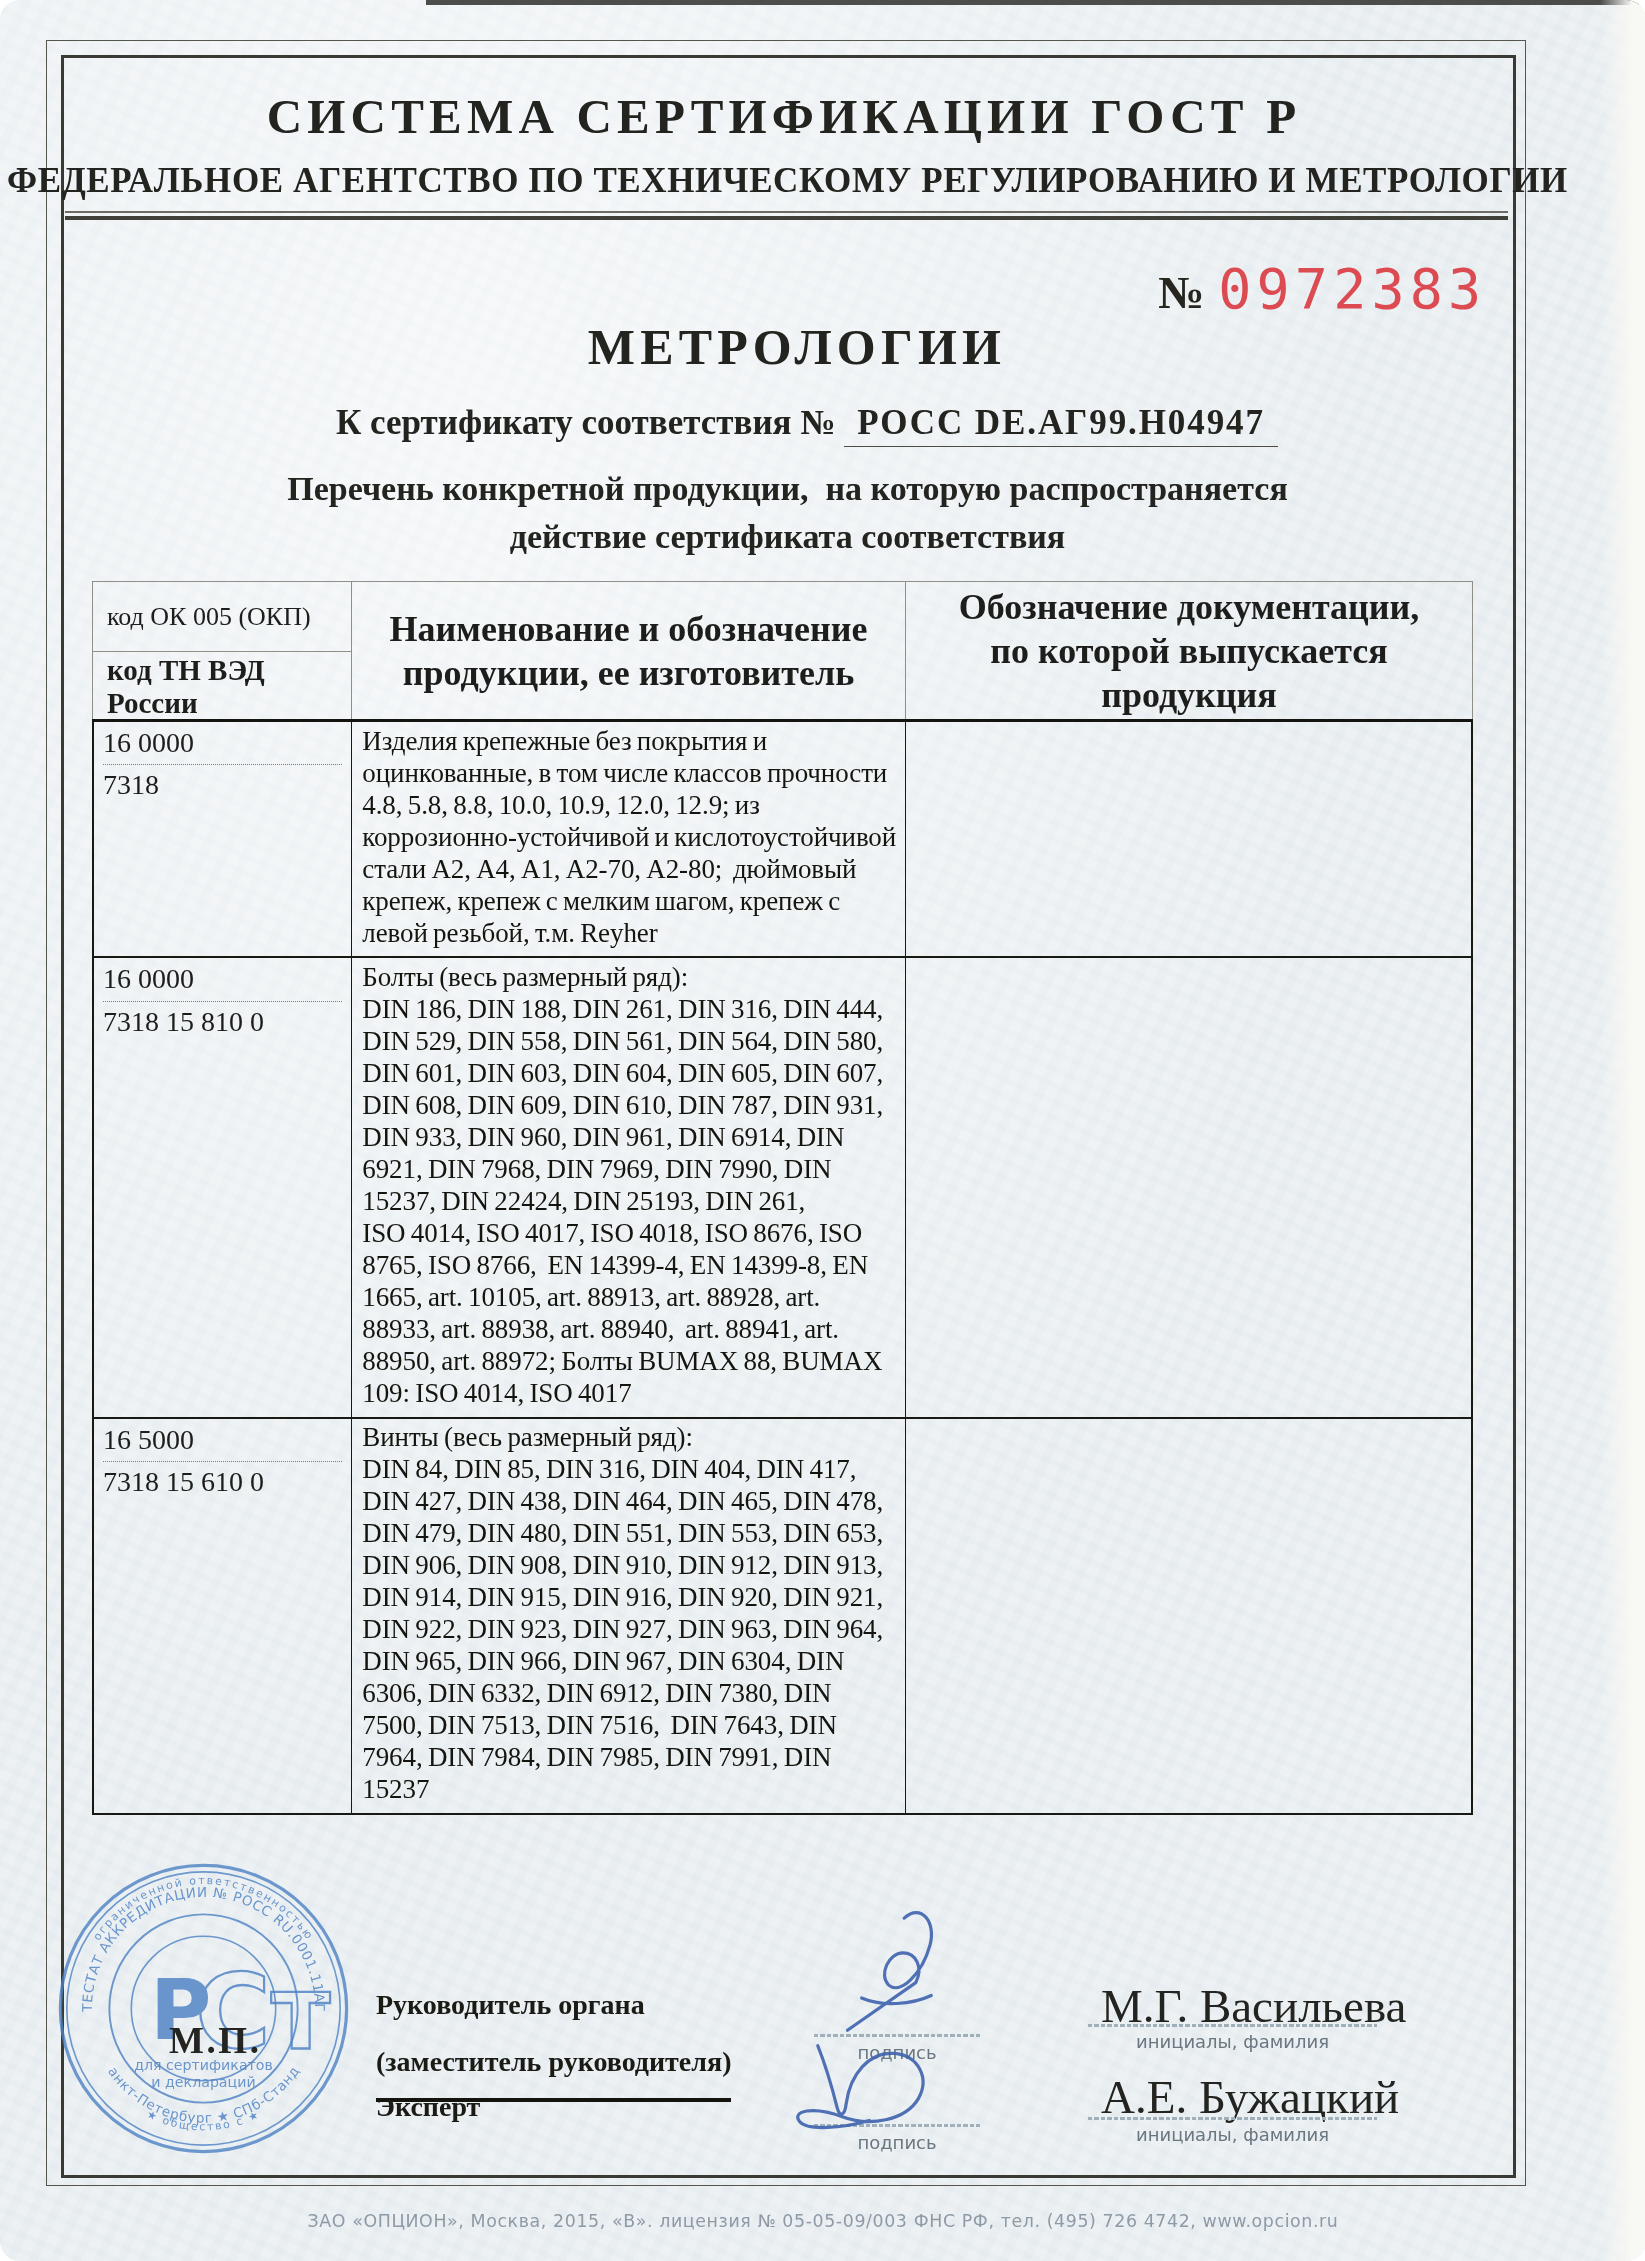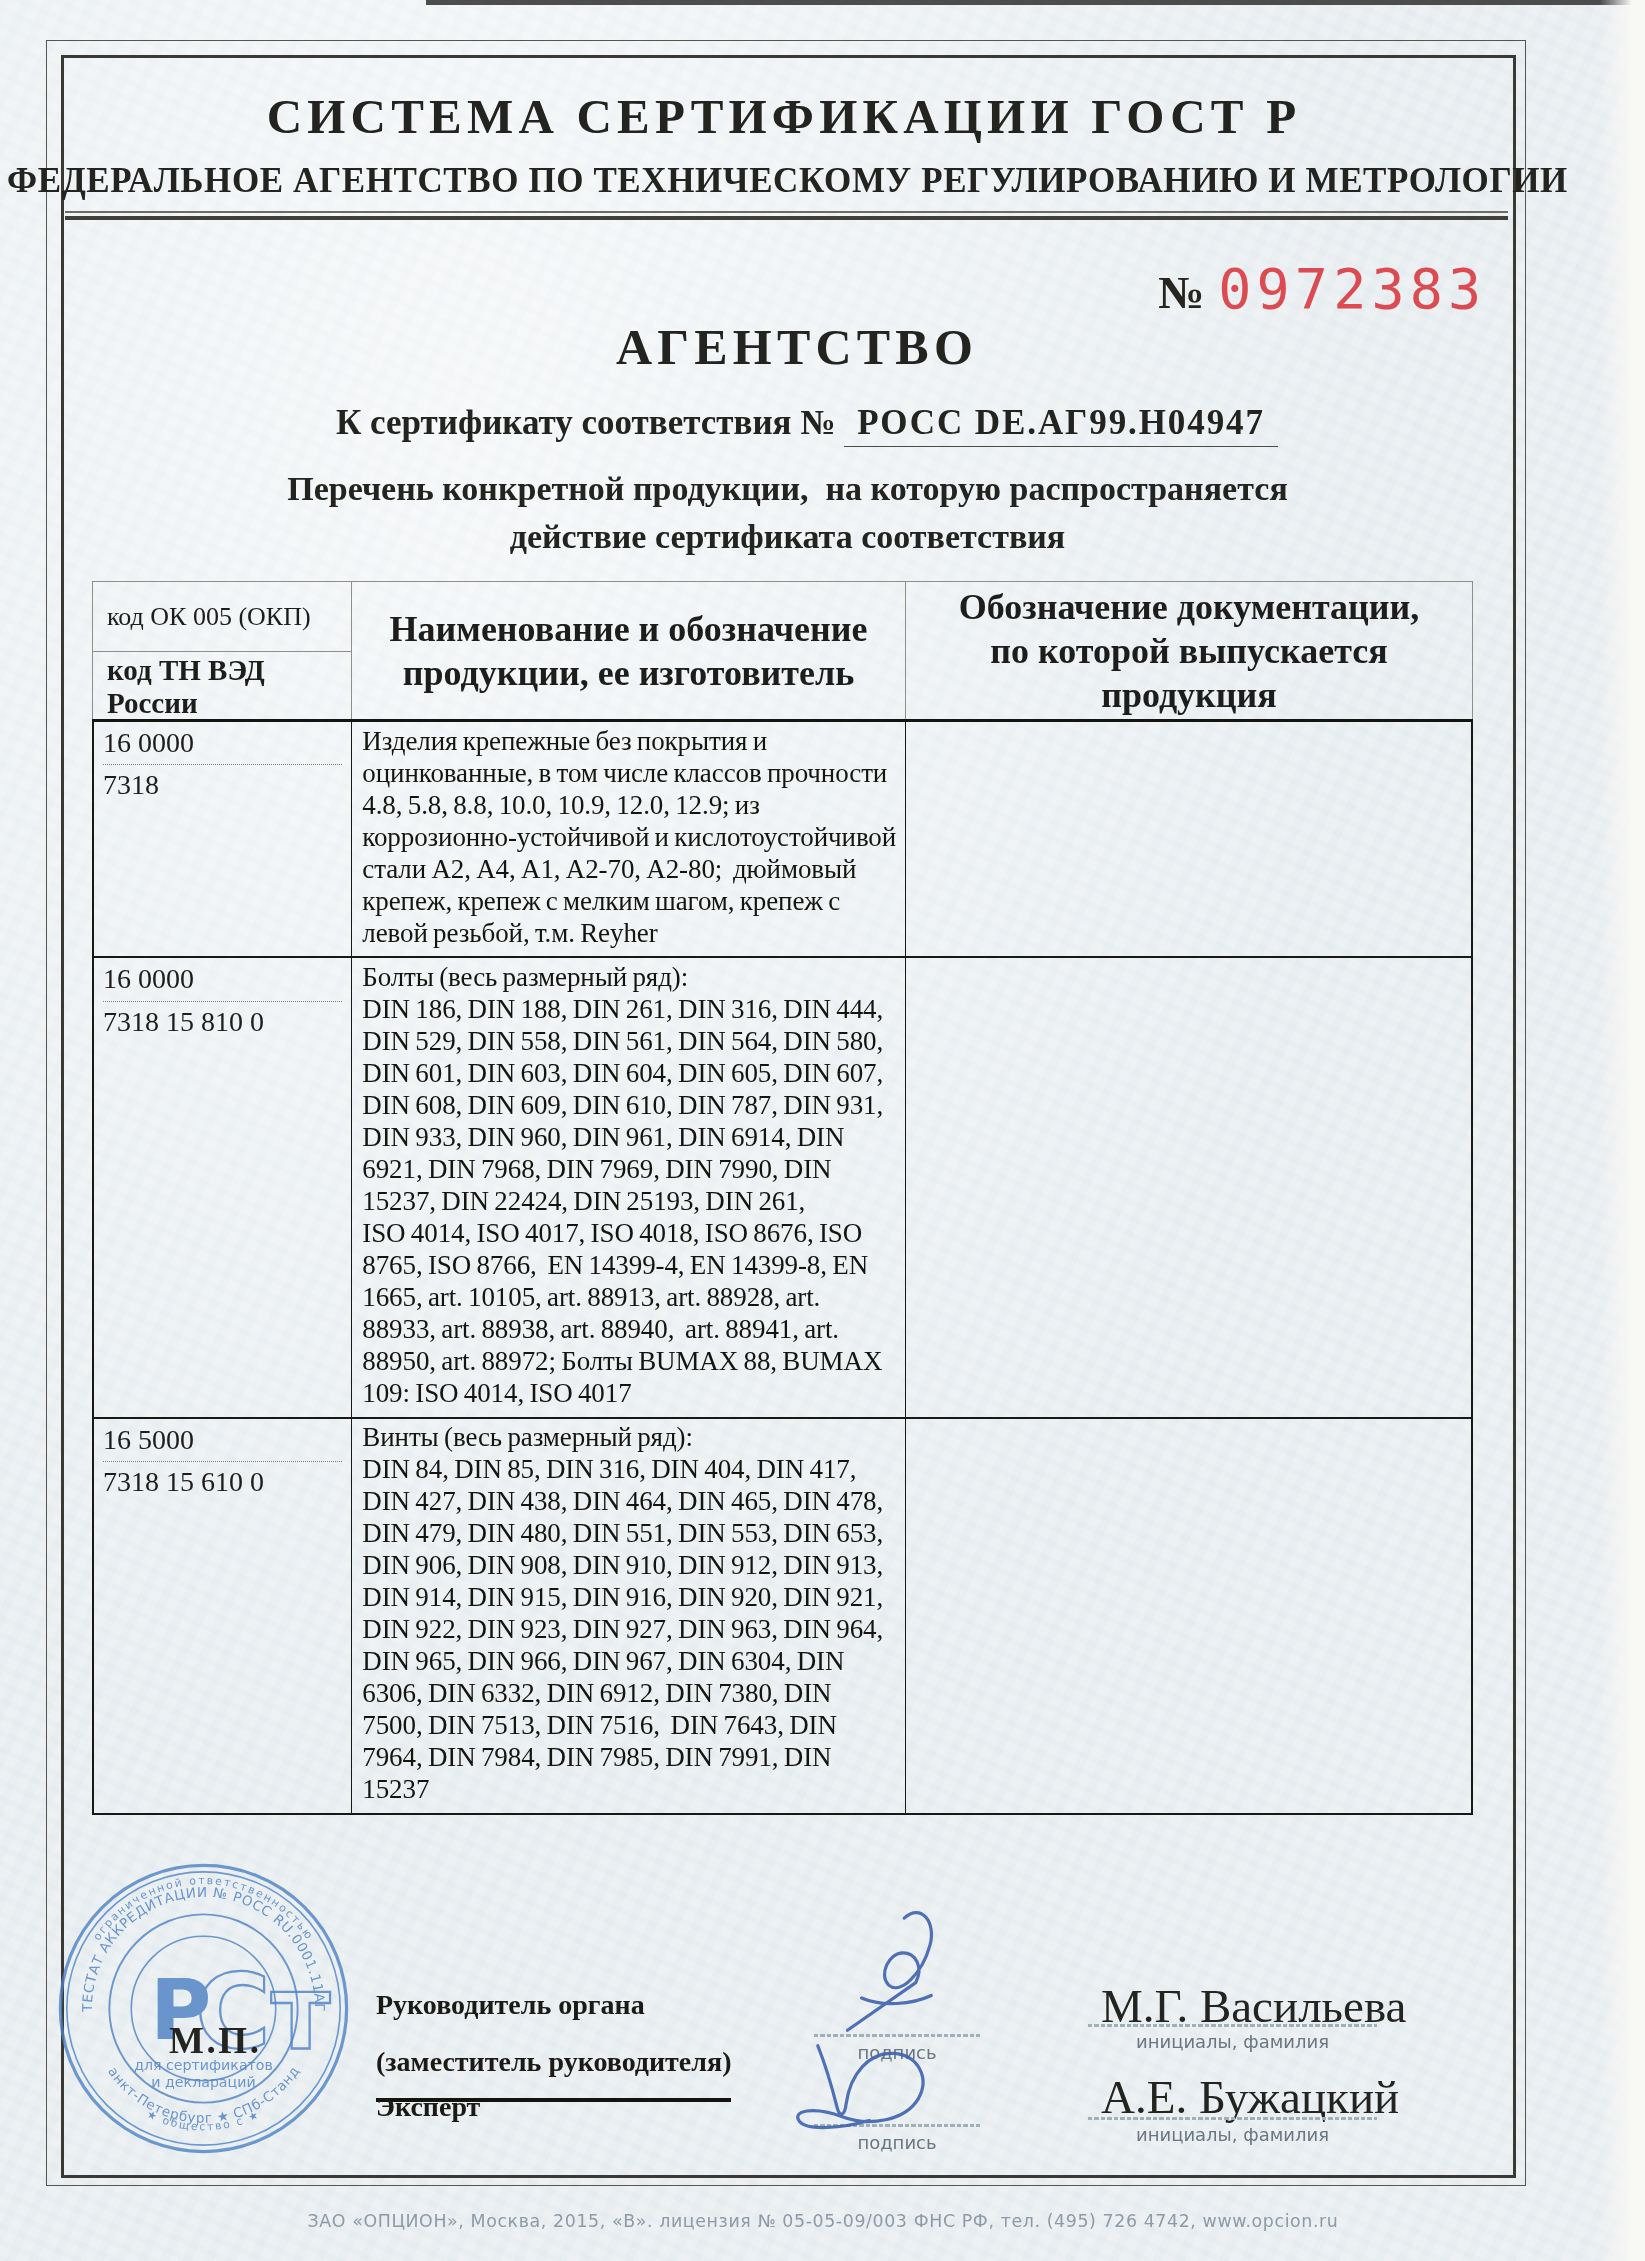--- a/index.html
+++ b/index.html
@@ -3,21 +3,21 @@
 <meta charset="utf-8">
 <style>
   html,body { margin:0; padding:0; background:#ffffff; }
   .page {
     position:relative; width:1646px; height:2261px; overflow:hidden;
     background:
       radial-gradient(ellipse at 28% 18%, rgba(255,255,255,.55), rgba(255,255,255,0) 55%),
       repeating-linear-gradient(115deg, rgba(176,198,214,.07) 0 9px, rgba(255,255,255,0) 9px 20px),
       repeating-linear-gradient(24deg, rgba(160,186,206,.05) 0 5.8px, rgba(255,255,255,0) 5.8px 15px),
       #edf1f3;
-    font-family:"Liberation Serif", serif; color:#1d1d1b;
+    font-family:"Liberation Serif", serif; color:#1d1d1b;border-radius:20px;
   }
   .scan-edge-top { position:absolute; left:426px; top:0; width:1220px; height:5.2px; background:#30302e; opacity:.85; }
   .scan-edge-right { position:absolute; right:0; top:0; width:46px; height:100%;
     background:linear-gradient(90deg, rgba(250,250,247,0), #f8f8f4 70%); }
   .frame-outer { position:absolute; left:46px; top:40px; width:1478px; height:2144px; border:1.9px solid #55544d; }
   .frame-inner { position:absolute; left:61px; top:55px; width:1449px; height:2117px; border:3.2px solid #3a3933; }
 
   .h1 { position:absolute; top:88px; left:0; width:1568px; text-align:center;
         font-size:49px; font-weight:bold; letter-spacing:5.2px; color:#23231f; }
   .h2 { position:absolute; top:161px; left:0; width:1575px; text-align:center;
@@ -100,21 +100,21 @@
   <div class="h1">СИСТЕМА СЕРТИФИКАЦИИ ГОСТ Р</div>
   <div class="h2">ФЕДЕРАЛЬНОЕ АГЕНТСТВО ПО ТЕХНИЧЕСКОМУ РЕГУЛИРОВАНИЮ И МЕТРОЛОГИИ</div>
   <div class="rule-thin"></div>
   <div class="rule-thick"></div>
 
   <div class="form-no">
     <span class="no-sign">№</span>
     <span class="no-digits">0972383</span>
   </div>
 
-  <div class="title">АГЕНТСТВО</div>
+  <div class="title">МЕТРОЛОГИИ</div>
 
   <div class="cert-line">
     <span>К сертификату соответствия №</span>
     <span class="cert-number">РОСС DE.АГ99.Н04947</span>
   </div>
 
   <div class="subtitle l1">Перечень конкретной продукции,  на которую распространяется</div>
   <div class="subtitle l2">действие сертификата соответствия</div>
 
   <div class="cert-table">

